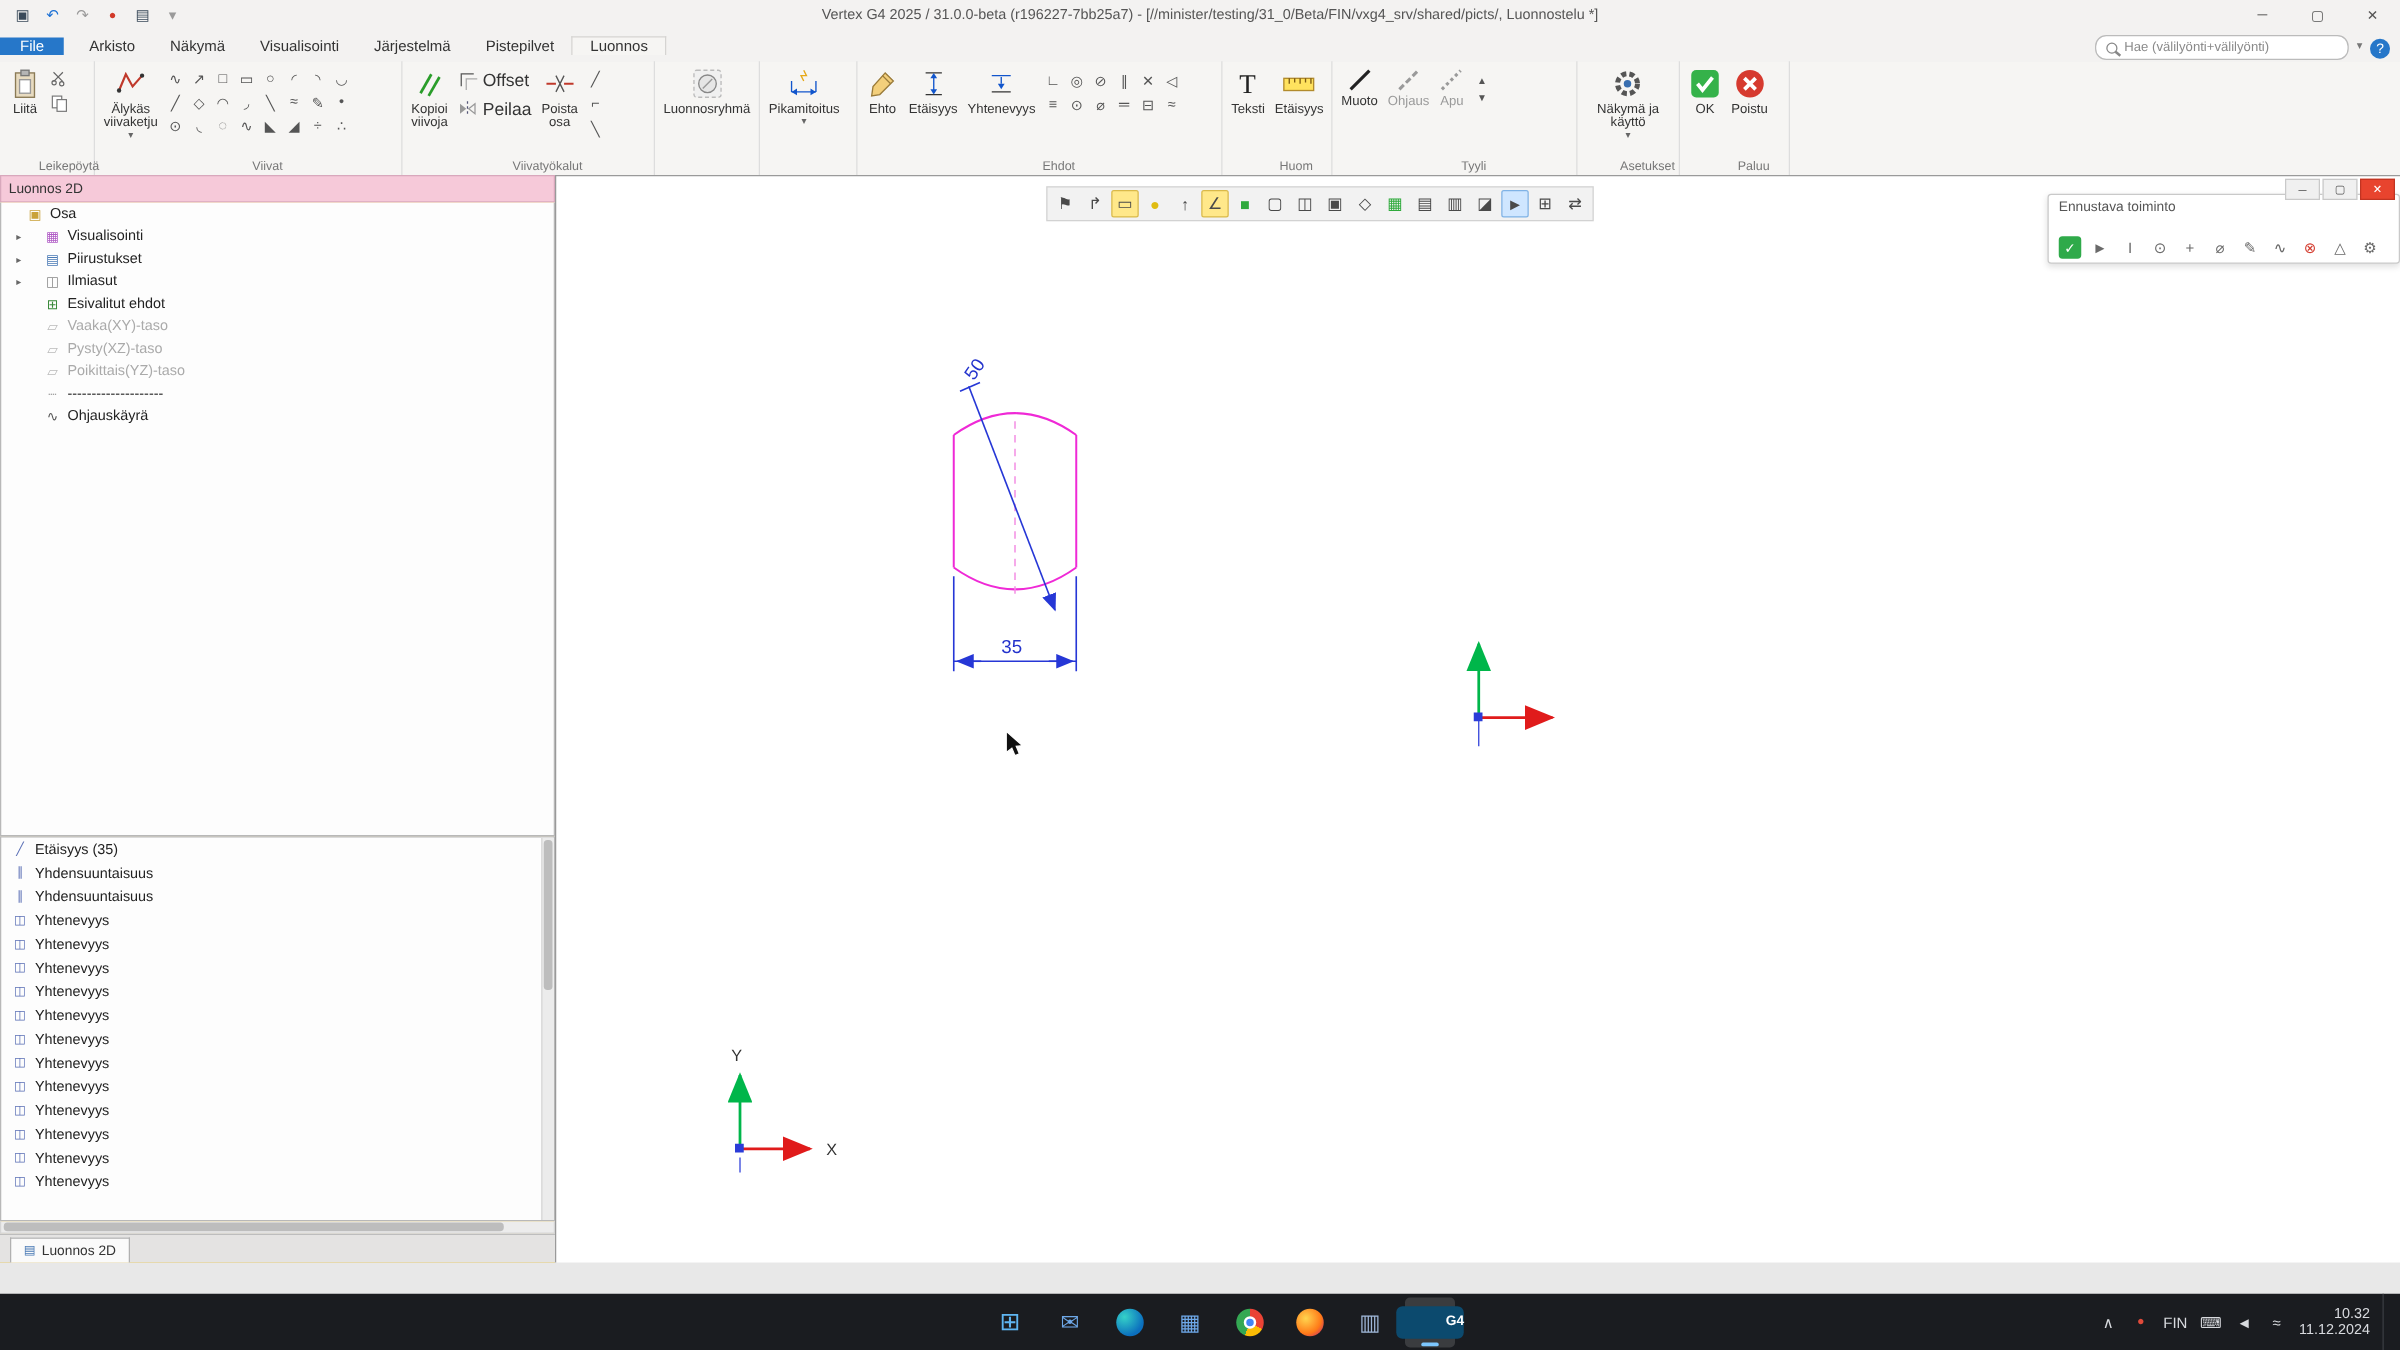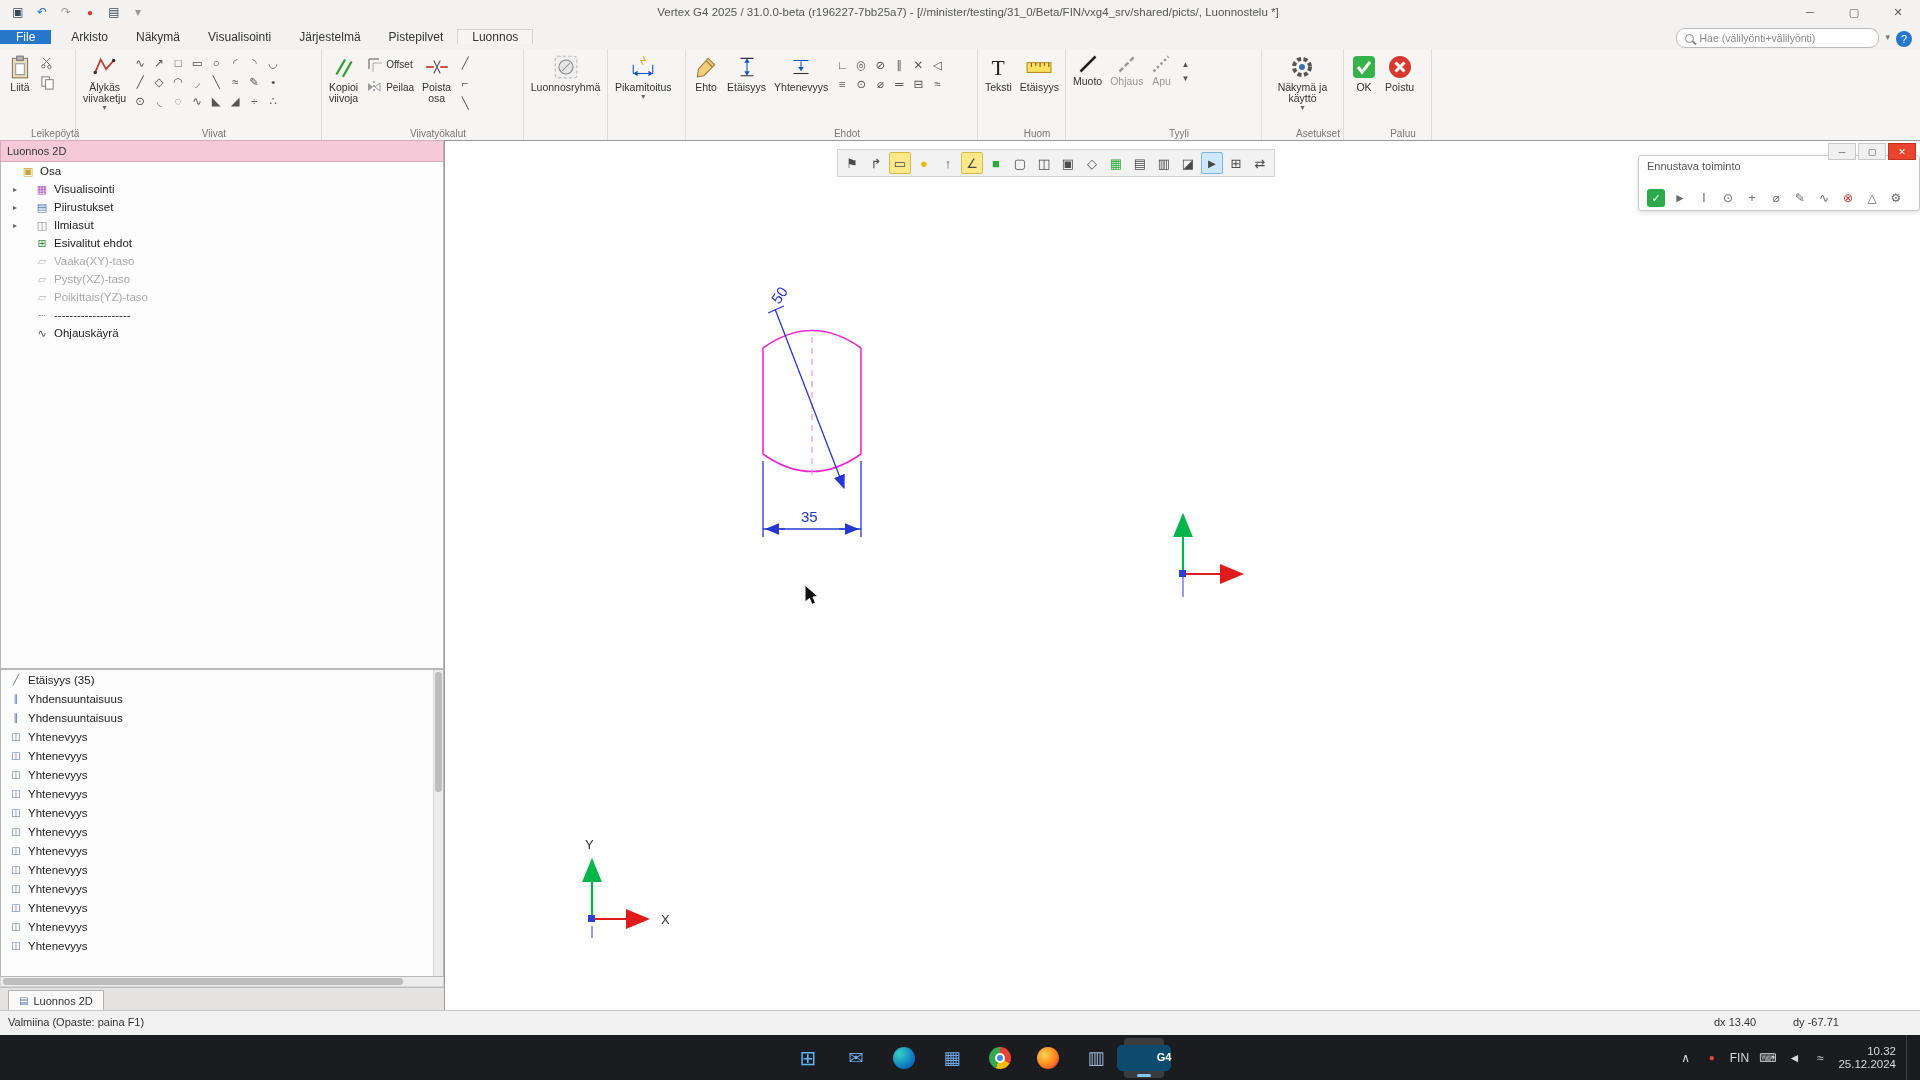--- a/index.html
+++ b/index.html
@@ -35,21 +35,21 @@
   
   .ribbon{position:absolute;left:0;top:49px;width:1920px;height:91px;background:#f6f5f3;
     border-bottom:1px solid #cfcecd;display:flex;align-items:stretch;}
   .rgroup{position:relative;flex:none;border-right:1px solid #ddd;padding:3px 4px 14px 4px;box-sizing:border-box;}
   .rgroup-nolabel{padding-bottom:2px;}
   .glabel{position:absolute;bottom:1px;left:0;right:0;text-align:center;font-size:10px;color:#777;white-space:nowrap;padding-left:31px;}
   .rcontent{display:flex;align-items:flex-start;gap:2px;height:100%;box-sizing:border-box;}
   .rbtn{display:flex;flex-direction:column;align-items:center;font-size:10.5px;color:#333;line-height:11px;
     padding:2px 3px;text-align:center;}
   .rbtn svg{width:26px;height:26px;margin-bottom:2px;}
-  .rrow{display:flex;align-items:center;gap:4px;font-size:10px;color:#333;padding:2px 3px;}
+  .rrow{display:flex;align-items:center;gap:4px;font-size:14px;color:#333;padding:2px 3px;}
   .rrow svg{width:16px;height:16px;}
   .minicol{display:flex;flex-direction:column;gap:3px;padding-top:2px;}
   .gbtn{width:18px;height:17px;display:flex;align-items:center;justify-content:center;font-size:11.5px;color:#555;}
   .gbtn svg{width:15px;height:15px;}
   .tgrid8{display:grid;grid-template-columns:repeat(8,18px);grid-auto-rows:18px;gap:1px;padding-top:2px;}
   .tgrid6{display:grid;grid-template-columns:repeat(6,18px);grid-auto-rows:18px;gap:1px;padding-top:4px;}
   .ddown{font-size:8px;color:#666;line-height:8px;}
   .spincol{display:flex;flex-direction:column;gap:2px;padding-top:6px;}
   .spincol .gbtn{height:12px;font-size:8px;}
 
@@ -949,25 +949,20 @@
           <rect x="143" y="774" width="7" height="7" fill="#2b3cd8"></rect>
           <text x="140" y="708" fill="#333" font-size="13">Y</text>
           <text x="216" y="783" fill="#333" font-size="13">X</text>
         </g>
 
         <path fill="#111" stroke="#fff" stroke-width="1" d="M360 444 L360 461 L364.5 457.5 L367 463.5 L370.5 462 L368 456 L373 455.5 Z"></path>
       </svg>
     </div>
   </div>
 
-  <div class="statusbar">
-    <span class="st-ready">Valmiina (Opaste: paina F1)</span>
-    <span class="st-dx">dx 13.40</span>
-    <span class="st-dy">dy -67.71</span>
-  </div>
 
   <div class="taskbar">
     <div class="tkcenter">
 
         <button class="tkbtn">
           <span class="tkg tk-start">⊞</span>
         </button>
 
         <button class="tkbtn">
           <span class="tkg tk-blue">✉</span>
@@ -1019,19 +1014,19 @@
           <button class="traybtn">
             <span>◄</span>
           </button>
 
           <button class="traybtn">
             <span>≈</span>
           </button>
         </div>
       <button class="clock">
         <span>10.32</span>
-        <span>25.12.2024</span>
+        <span>11.12.2024</span>
       </button>
       <div class="showdesk"></div>
     </div>
   </div>
 
 </div>
 
 </body></html>

